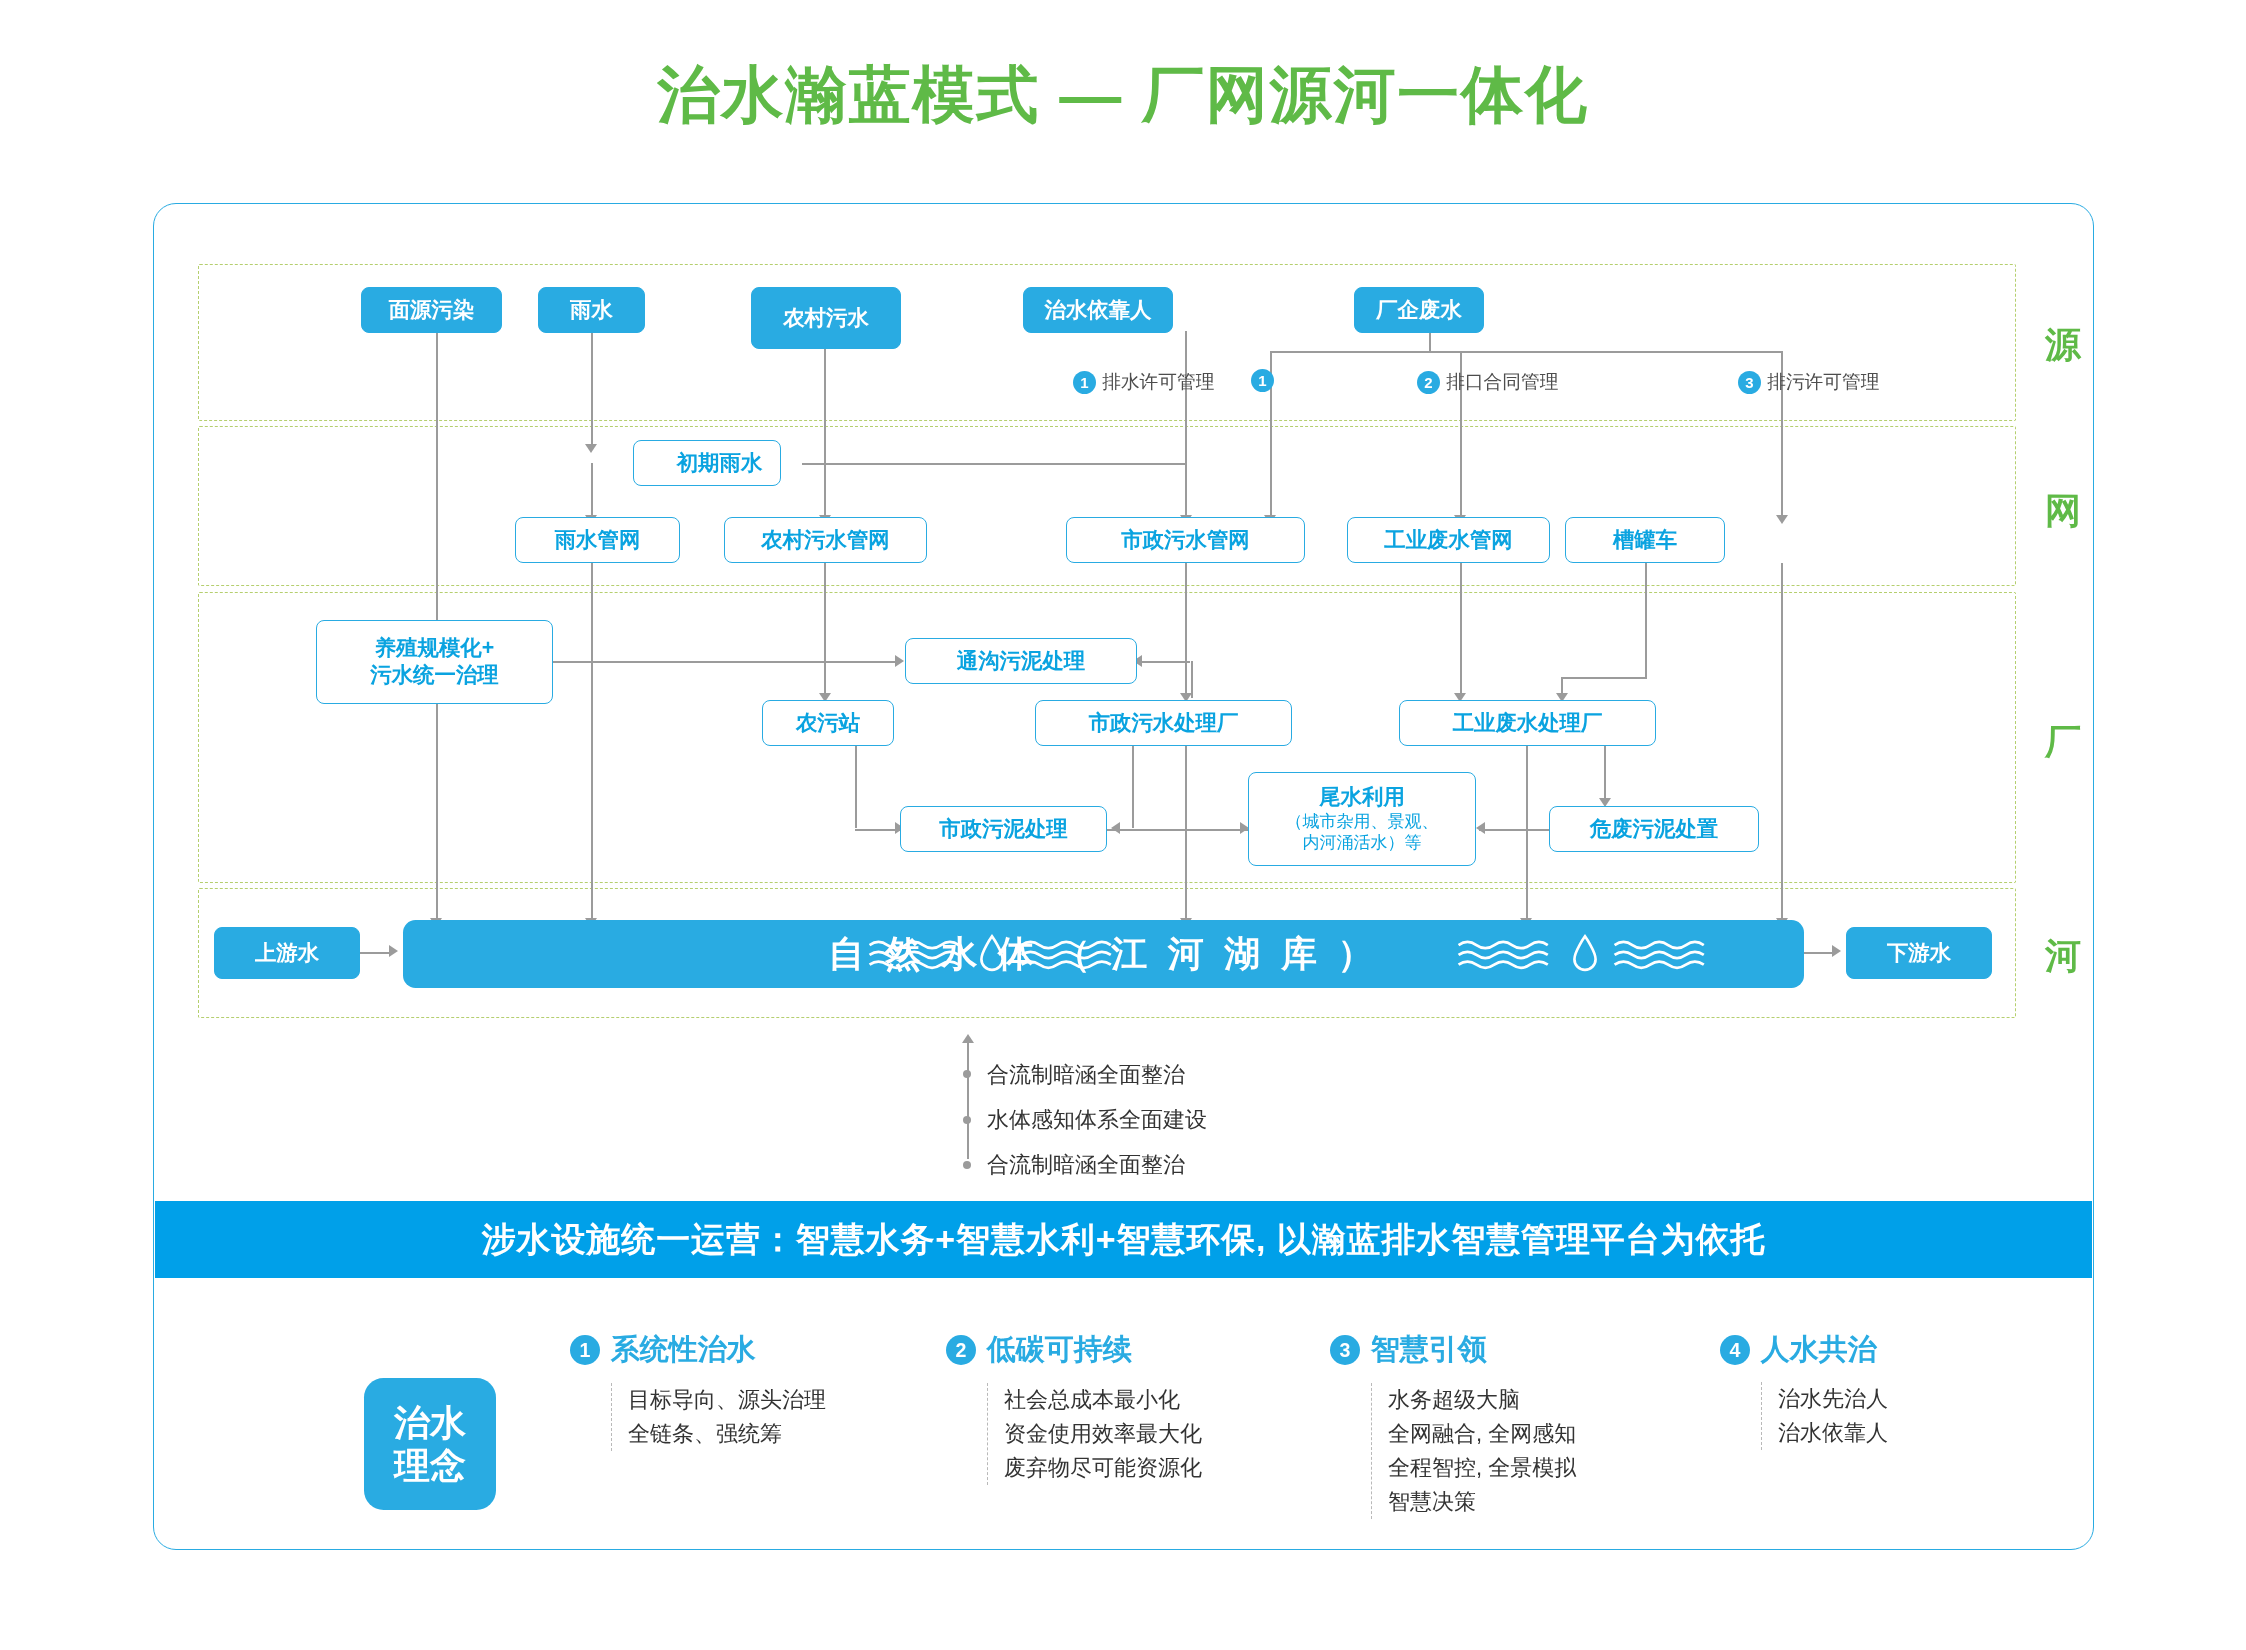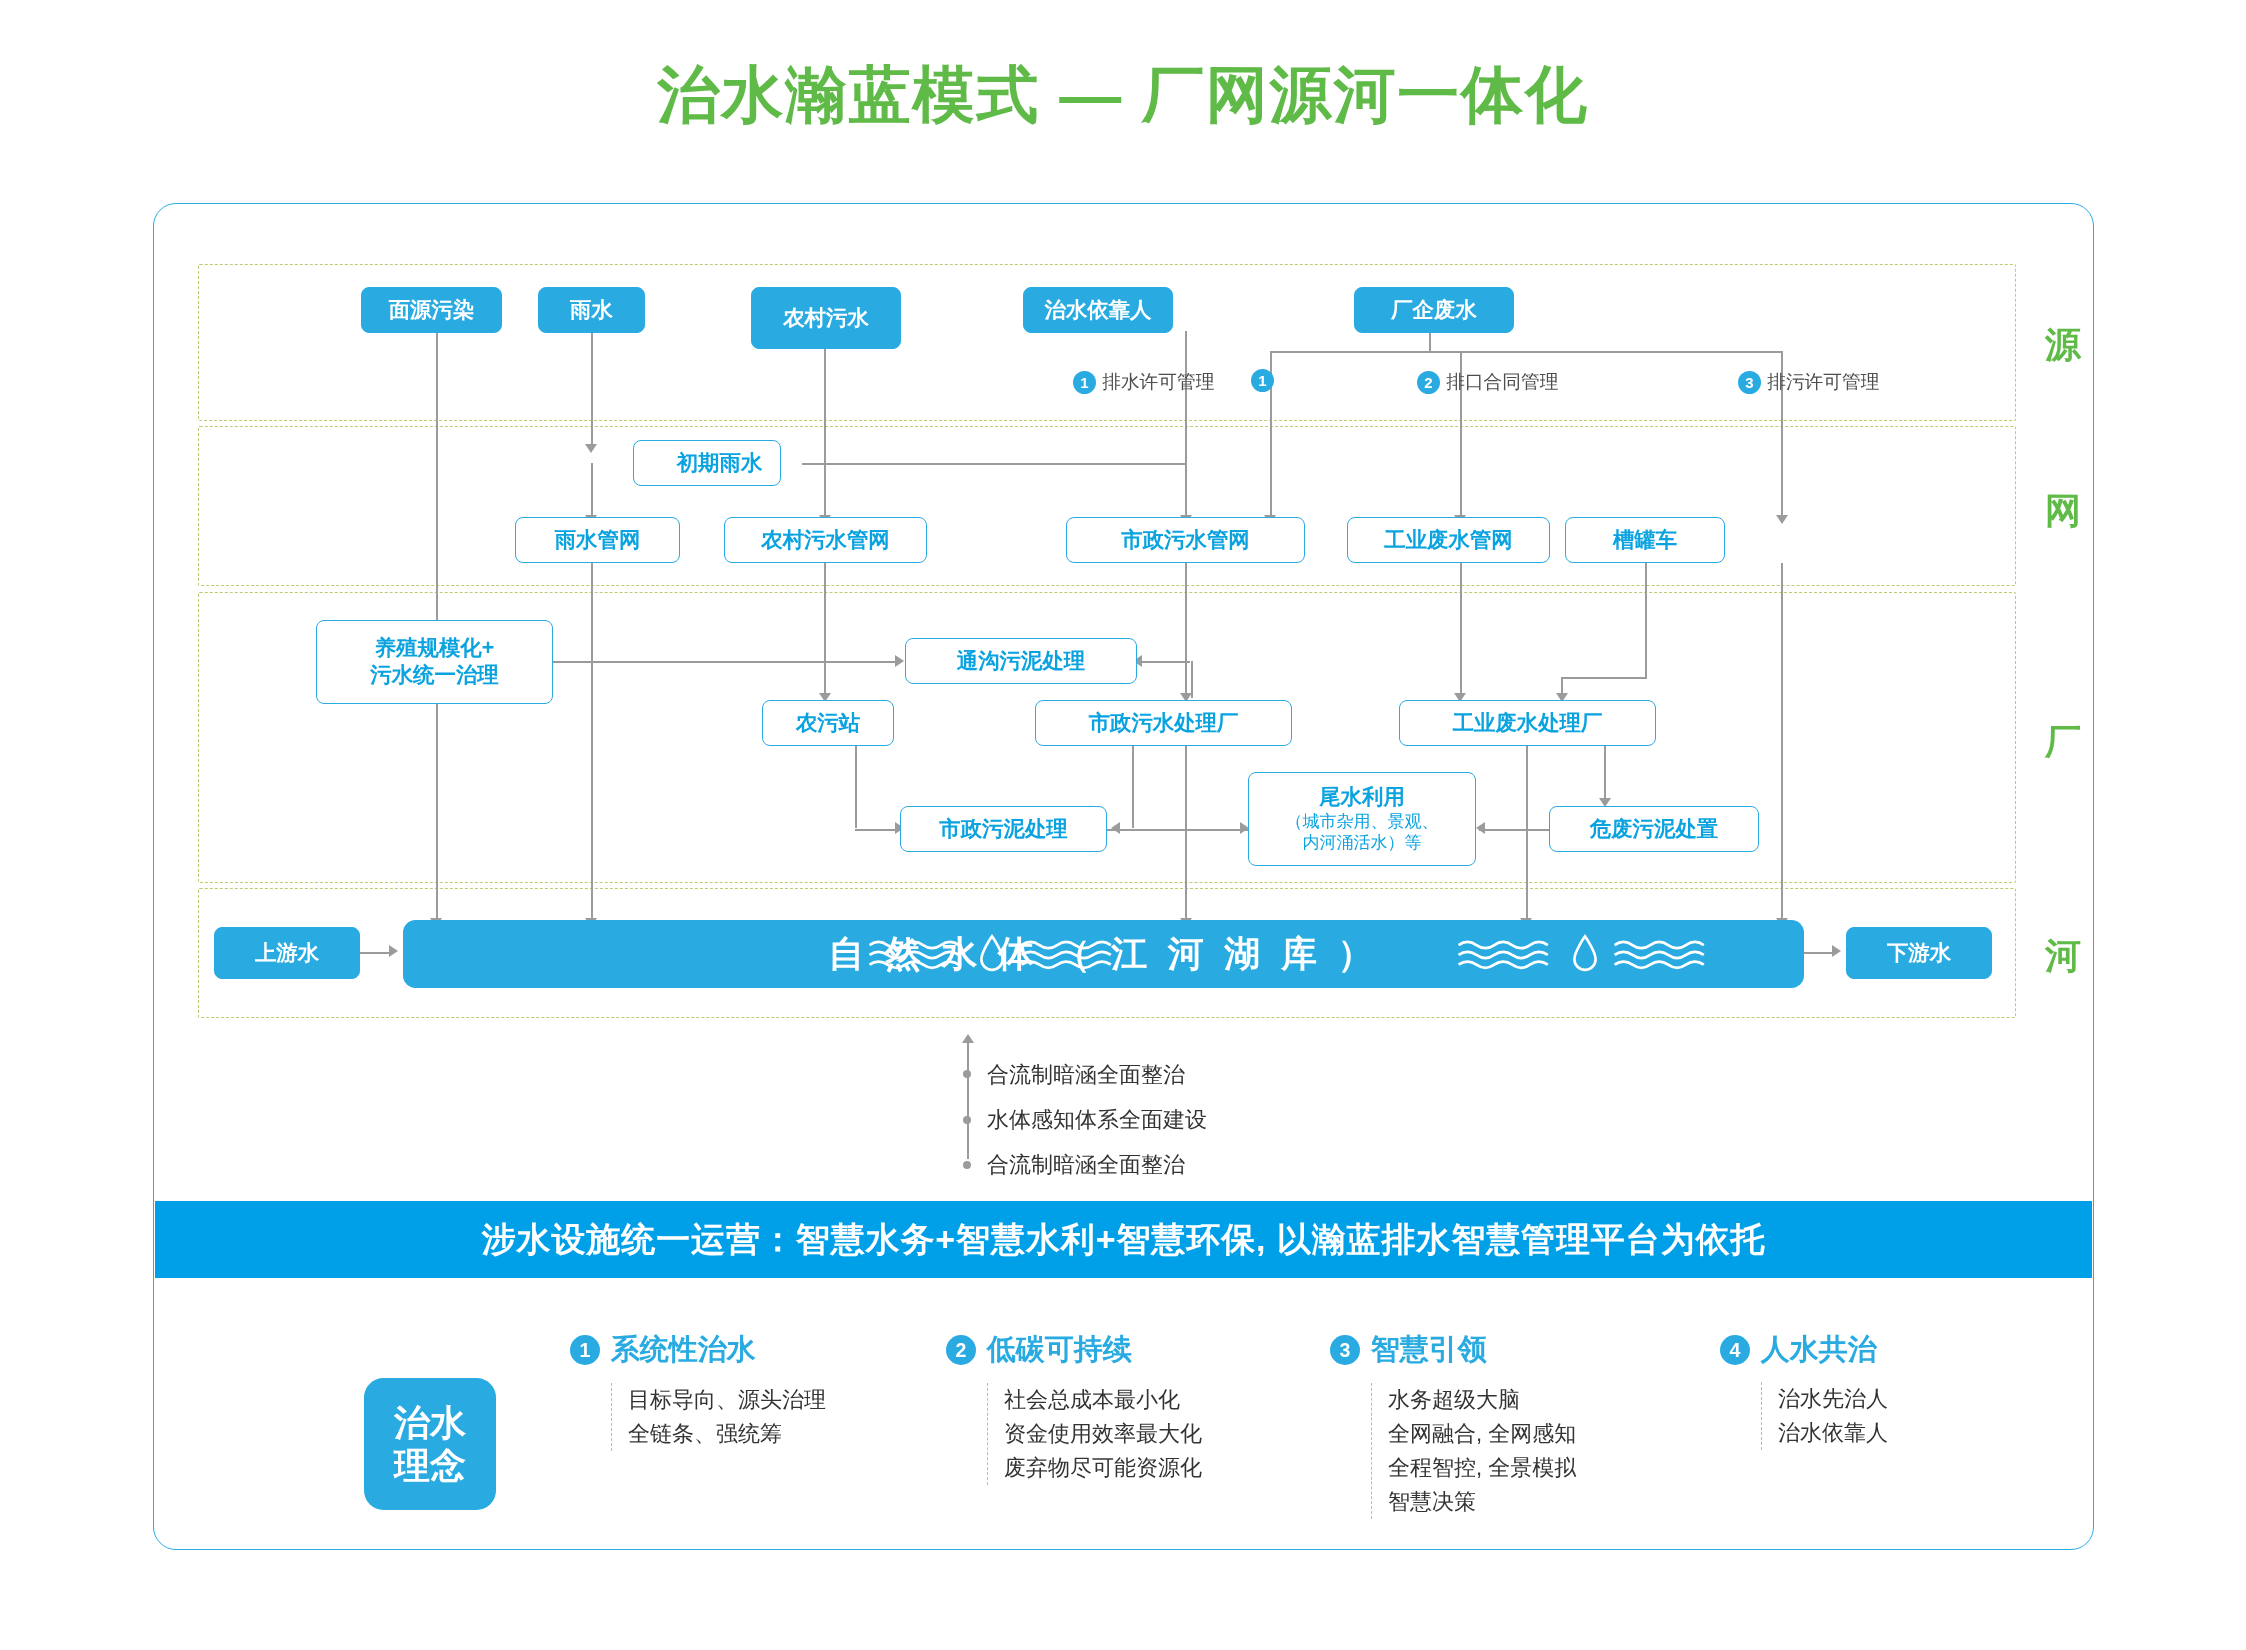--- a/index.html
+++ b/index.html
@@ -192,21 +192,21 @@
   <div class="ln lnh" style="left:1479px;top:829px;width:70px;"></div>
   <div class="arrow-l" style="left:1476px;top:822px;"></div>
 
   <div class="ln lnv" style="left:1604px;top:741px;height:62px;"></div>
   <div class="arrow-d" style="left:1599px;top:798px;"></div>
 
   <div class="pill solid" style="left:361px;top:287px;width:141px;height:46px;text-align:right;">面源污染</div>
   <div class="pill solid" style="left:538px;top:287px;width:107px;height:46px;">雨水</div>
   <div class="pill solid" style="left:751px;top:287px;width:150px;height:62px;text-align:right;">农村污水</div>
   <div class="pill solid" style="left:1023px;top:287px;width:150px;height:46px;">治水依靠人</div>
-  <div class="pill solid" style="left:1354px;top:287px;width:160px;height:46px;">厂企废水</div>
+  <div class="pill solid" style="left:1354px;top:287px;width:130px;height:46px;">厂企废水</div>
 
   <div class="permit" style="left:1073px;top:369px;">
     <span class="num-badge">1</span>
     <span>排水许可管理</span>
   </div>
   <div class="permit" style="left:1251px;top:369px;">
     <span class="num-badge">1</span>
   </div>
   <div class="permit" style="left:1417px;top:369px;">
     <span class="num-badge">2</span>

